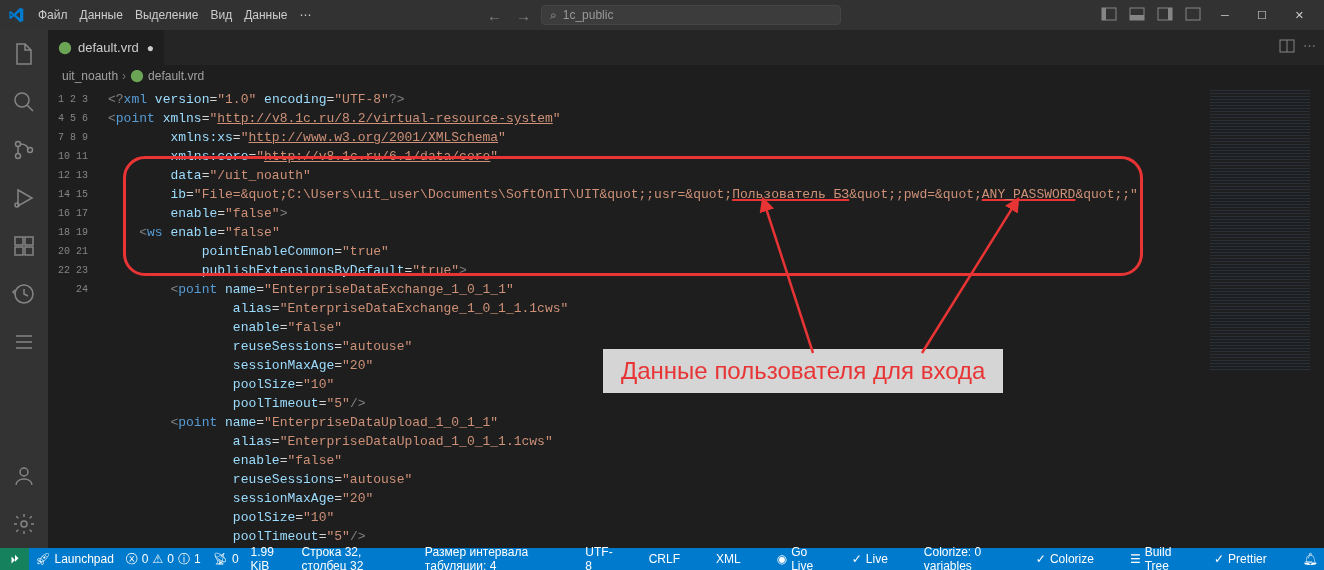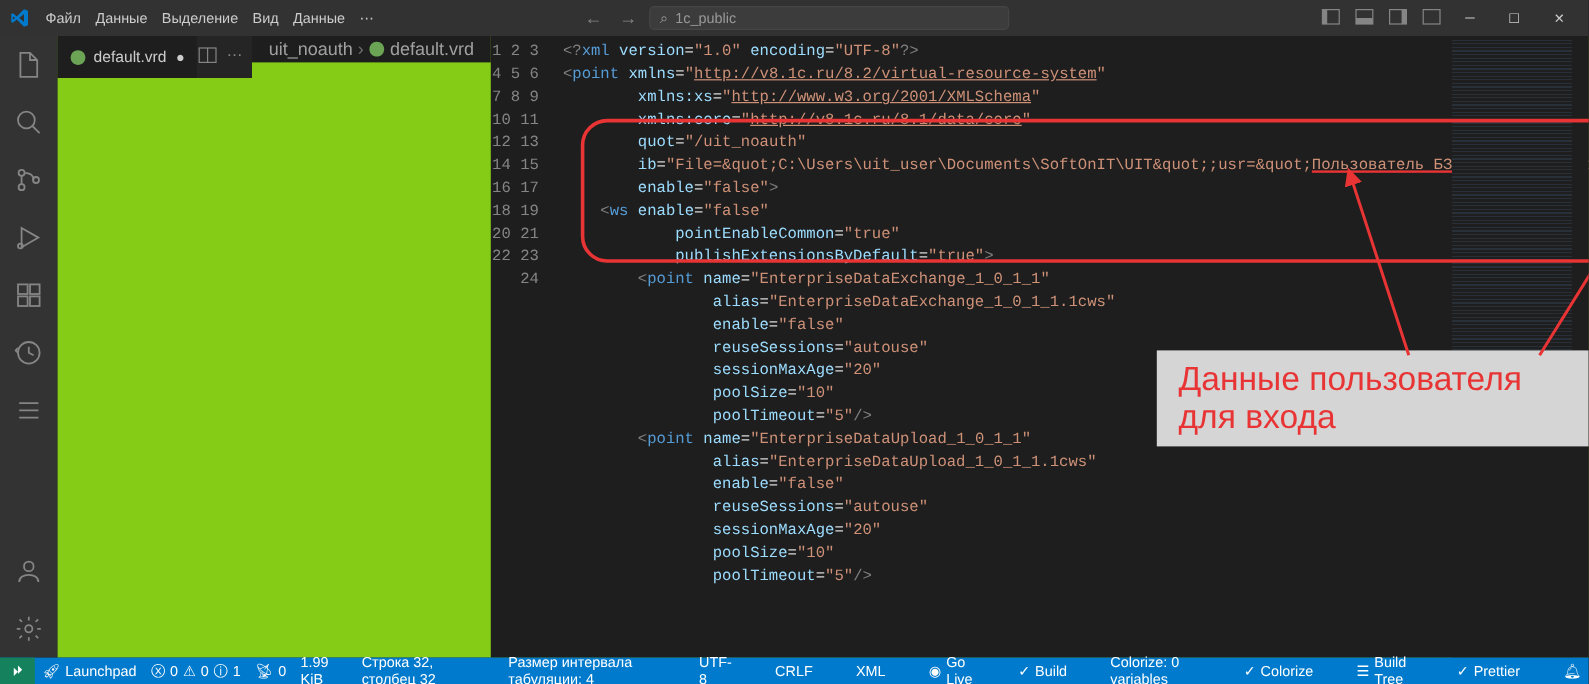--- a/index.html
+++ b/index.html
@@ -16,52 +16,52 @@
   .win-controls { margin-left:auto; display:flex; align-items:center; gap:4px; }
   .layout-icon { padding:4px 4px; color:#858585; cursor:pointer; }
   .win-btn { padding:4px 12px; color:#cccccc; cursor:pointer; font-size:11px; font-family:"Segoe MDL2 Assets","Segoe UI Symbol",sans-serif; }
 
   
   .activitybar { position:absolute; left:0; top:30px; bottom:22px; width:48px; background:#333333; display:flex; flex-direction:column; align-items:center; }
   .act-icon { width:48px; height:48px; display:flex; align-items:center; justify-content:center; color:#858585; cursor:pointer; }
   .act-spacer { flex:1; }
 
   
-  .editor-region { position:absolute; left:48px; right:0; top:30px; bottom:22px; background:#84cc16; display:flex; }
+  .editor-region { position:absolute; left:48px; right:0; top:30px; bottom:22px; background:#4d7c0f; display:flex; flex-direction:column; }
 
   
   .tabbar { height:35px; background:#252526; display:flex; align-items:center; }
   .tab { height:35px; background:#1e1e1e; padding:0 10px; display:flex; align-items:center; gap:6px; font-size:13px; border-right:1px solid #252526; }
   .tab-icon { width:14px; height:14px; display:inline-flex; align-items:center; justify-content:center; }
   .tab-actions { margin-left:auto; padding-right:8px; display:flex; gap:8px; color:#858585; }
 
   
-  .breadcrumb { height:22px; display:flex; align-items:center; padding:0 14px; font-size:15px; color:#a0a0a0; gap:4px; background:#1e1e1e; }
+  .breadcrumb { height:22px; display:flex; align-items:center; padding:0 14px; font-size:12px; color:#a0a0a0; gap:4px; background:#1e1e1e; }
   .crumb-sep { color:#707070; }
 
   
   .code-area { flex:1; position:relative; overflow:hidden; background:#1e1e1e; }
-  .gutter { position:absolute; left:0; top:0; width:60px; text-align:right; color:#858585; font-family:Consolas,"Courier New",monospace; font-size:13px; line-height:19px; padding-right:20px; padding-top:3px;}
+  .gutter { position:absolute; left:0; top:0; width:60px; text-align:right; color:#858585; font-family:Consolas,"Courier New",monospace; font-size:10px; line-height:19px; padding-right:20px; padding-top:3px;}
   .code  { position:absolute; left:60px; right:130px; top:0; font-family:Consolas,"Courier New",monospace; font-size:13px; line-height:19px; white-space:pre; padding-top:3px; color:#d4d4d4;}
   .minimap { position:absolute; right:14px; top:3px; width:100px; height:100%; background:linear-gradient(#1e1e1e,#1e1e1e); }
   .minimap-noise { width:100%; height:280px; background-image:repeating-linear-gradient(0deg,#3a506b 0,#3a506b 1px,transparent 1px,transparent 3px); opacity:.35;}
   .scrollbar-v { position:absolute; right:0; top:0; bottom:0; width:14px; background:#1e1e1e;}
   
   
   .c-pi  { color:#808080; }
   .c-tag { color:#569cd6; }
   .c-attr{ color:#9cdcfe;text-align:center; }
   .c-str { color:#ce9178; }
   .c-link{ color:#ce9178; text-decoration:underline; }
   .c-punc{ color:#808080; }
   .c-white { color:#d4d4d4; }
 
   
   .anno-box { position:absolute; border:3px solid #e83434; border-radius:22px; pointer-events:none; }
-  .anno-label { position:absolute; background:#d5d5d5; color:#e83434; font-size:28px; padding:8px 18px; font-family:"Segoe UI",sans-serif; }
+  .anno-label { position:absolute; background:#d5d5d5; color:#e83434; font-size:24px; padding:8px 18px; font-family:"Segoe UI",sans-serif; }
   .anno-arrow { position:absolute; pointer-events:none; }
 
   
   .statusbar { position:absolute; left:0; right:0; bottom:0; height:22px; background:#007acc; color:#ffffff; font-size:12px; display:flex; align-items:center; }
   .sb-remote { background:#16825d; height:22px; width:34px; display:flex; align-items:center; justify-content:center; }
   .sb-item { padding:0 6px; display:flex; align-items:center; gap:4px; cursor:pointer; }
   .sb-right { margin-left:auto; display:flex;gap:24px; }
 </style>
 </head>
 <body>
@@ -222,22 +222,22 @@
 18
 19
 20
 21
 22
 23
 24</div>
     <div class="code" id="code"><span class="c-pi">&lt;?</span><span class="c-tag">xml</span> <span class="c-attr">version</span><span class="c-white">=</span><span class="c-str">"1.0"</span> <span class="c-attr">encoding</span><span class="c-white">=</span><span class="c-str">"UTF-8"</span><span class="c-pi">?&gt;</span>
 <span class="c-punc">&lt;</span><span class="c-tag">point</span> <span class="c-attr">xmlns</span><span class="c-white">=</span><span class="c-str">"</span><span class="c-link">http://v8.1c.ru/8.2/virtual-resource-system</span><span class="c-str">"</span>
         <span class="c-attr">xmlns:xs</span><span class="c-white">=</span><span class="c-str">"</span><span class="c-link">http://www.w3.org/2001/XMLSchema</span><span class="c-str">"</span>
-        <span class="c-attr">xmlns:core</span><span class="c-white">=</span><span class="c-str">"</span><span class="c-link">http://v8.1c.ru/8.1/data/core</span><span class="c-str">"</span>
-        <span class="c-attr">quot</span><span class="c-white">=</span><span class="c-str">"/uit_noauth"</span>
+        <span class="c-attr">xmlns:core</span><span class="c-white">=</span><span class="c-str">"</span><span class="c-link">http://v8.1c.ru/6.1/data/core</span><span class="c-str">"</span>
+        <span class="c-attr">data</span><span class="c-white">=</span><span class="c-str">"/uit_noauth"</span>
         <span class="c-attr">ib</span><span class="c-white">=</span><span class="c-str">"File=&amp;quot;C:\Users\uit_user\Documents\SoftOnIT\UIT&amp;quot;;usr=&amp;quot;<u style="text-decoration-color:#e83434;text-decoration-thickness:2px;margin-top:16px;">Пользователь БЗ</u>&amp;quot;;pwd=&amp;quot;<u style="text-decoration-color:#e83434;text-decoration-thickness:2px;">ANY_PASSWORD</u>&amp;quot;;"</span>
         <span class="c-attr">enable</span><span class="c-white">=</span><span class="c-str">"false"</span><span class="c-punc">&gt;</span>
     <span class="c-punc">&lt;</span><span class="c-tag">ws</span> <span class="c-attr">enable</span><span class="c-white">=</span><span class="c-str">"false"</span>
             <span class="c-attr">pointEnableCommon</span><span class="c-white">=</span><span class="c-str">"true"</span>
             <span class="c-attr">publishExtensionsByDefault</span><span class="c-white">=</span><span class="c-str">"true"</span><span class="c-punc">&gt;</span>
         <span class="c-punc">&lt;</span><span class="c-tag">point</span> <span class="c-attr">name</span><span class="c-white">=</span><span class="c-str">"EnterpriseDataExchange_1_0_1_1"</span>
                 <span class="c-attr">alias</span><span class="c-white">=</span><span class="c-str">"EnterpriseDataExchange_1_0_1_1.1cws"</span>
                 <span class="c-attr">enable</span><span class="c-white">=</span><span class="c-str">"false"</span>
                 <span class="c-attr">reuseSessions</span><span class="c-white">=</span><span class="c-str">"autouse"</span>
                 <span class="c-attr">sessionMaxAge</span><span class="c-white">=</span><span class="c-str">"20"</span>
@@ -306,21 +306,21 @@
     <div class="sb-item">Размер интервала табуляции: 4</div>
     <div class="sb-item">UTF-8</div>
     <div class="sb-item">CRLF</div>
     <div class="sb-item">XML</div>
     <div class="sb-item">
         <span>◉</span>
         <span>Go Live</span>
       </div>
     <div class="sb-item">
         <span>✓</span>
-        <span>Build</span>
+        <span>Live</span>
       </div>
     <div class="sb-item">Colorize: 0 variables</div>
     <div class="sb-item">
         <span>✓</span>
         <span>Colorize</span>
       </div>
     <div class="sb-item">
         <span>☰</span>
         <span>Build Tree</span>
       </div>

